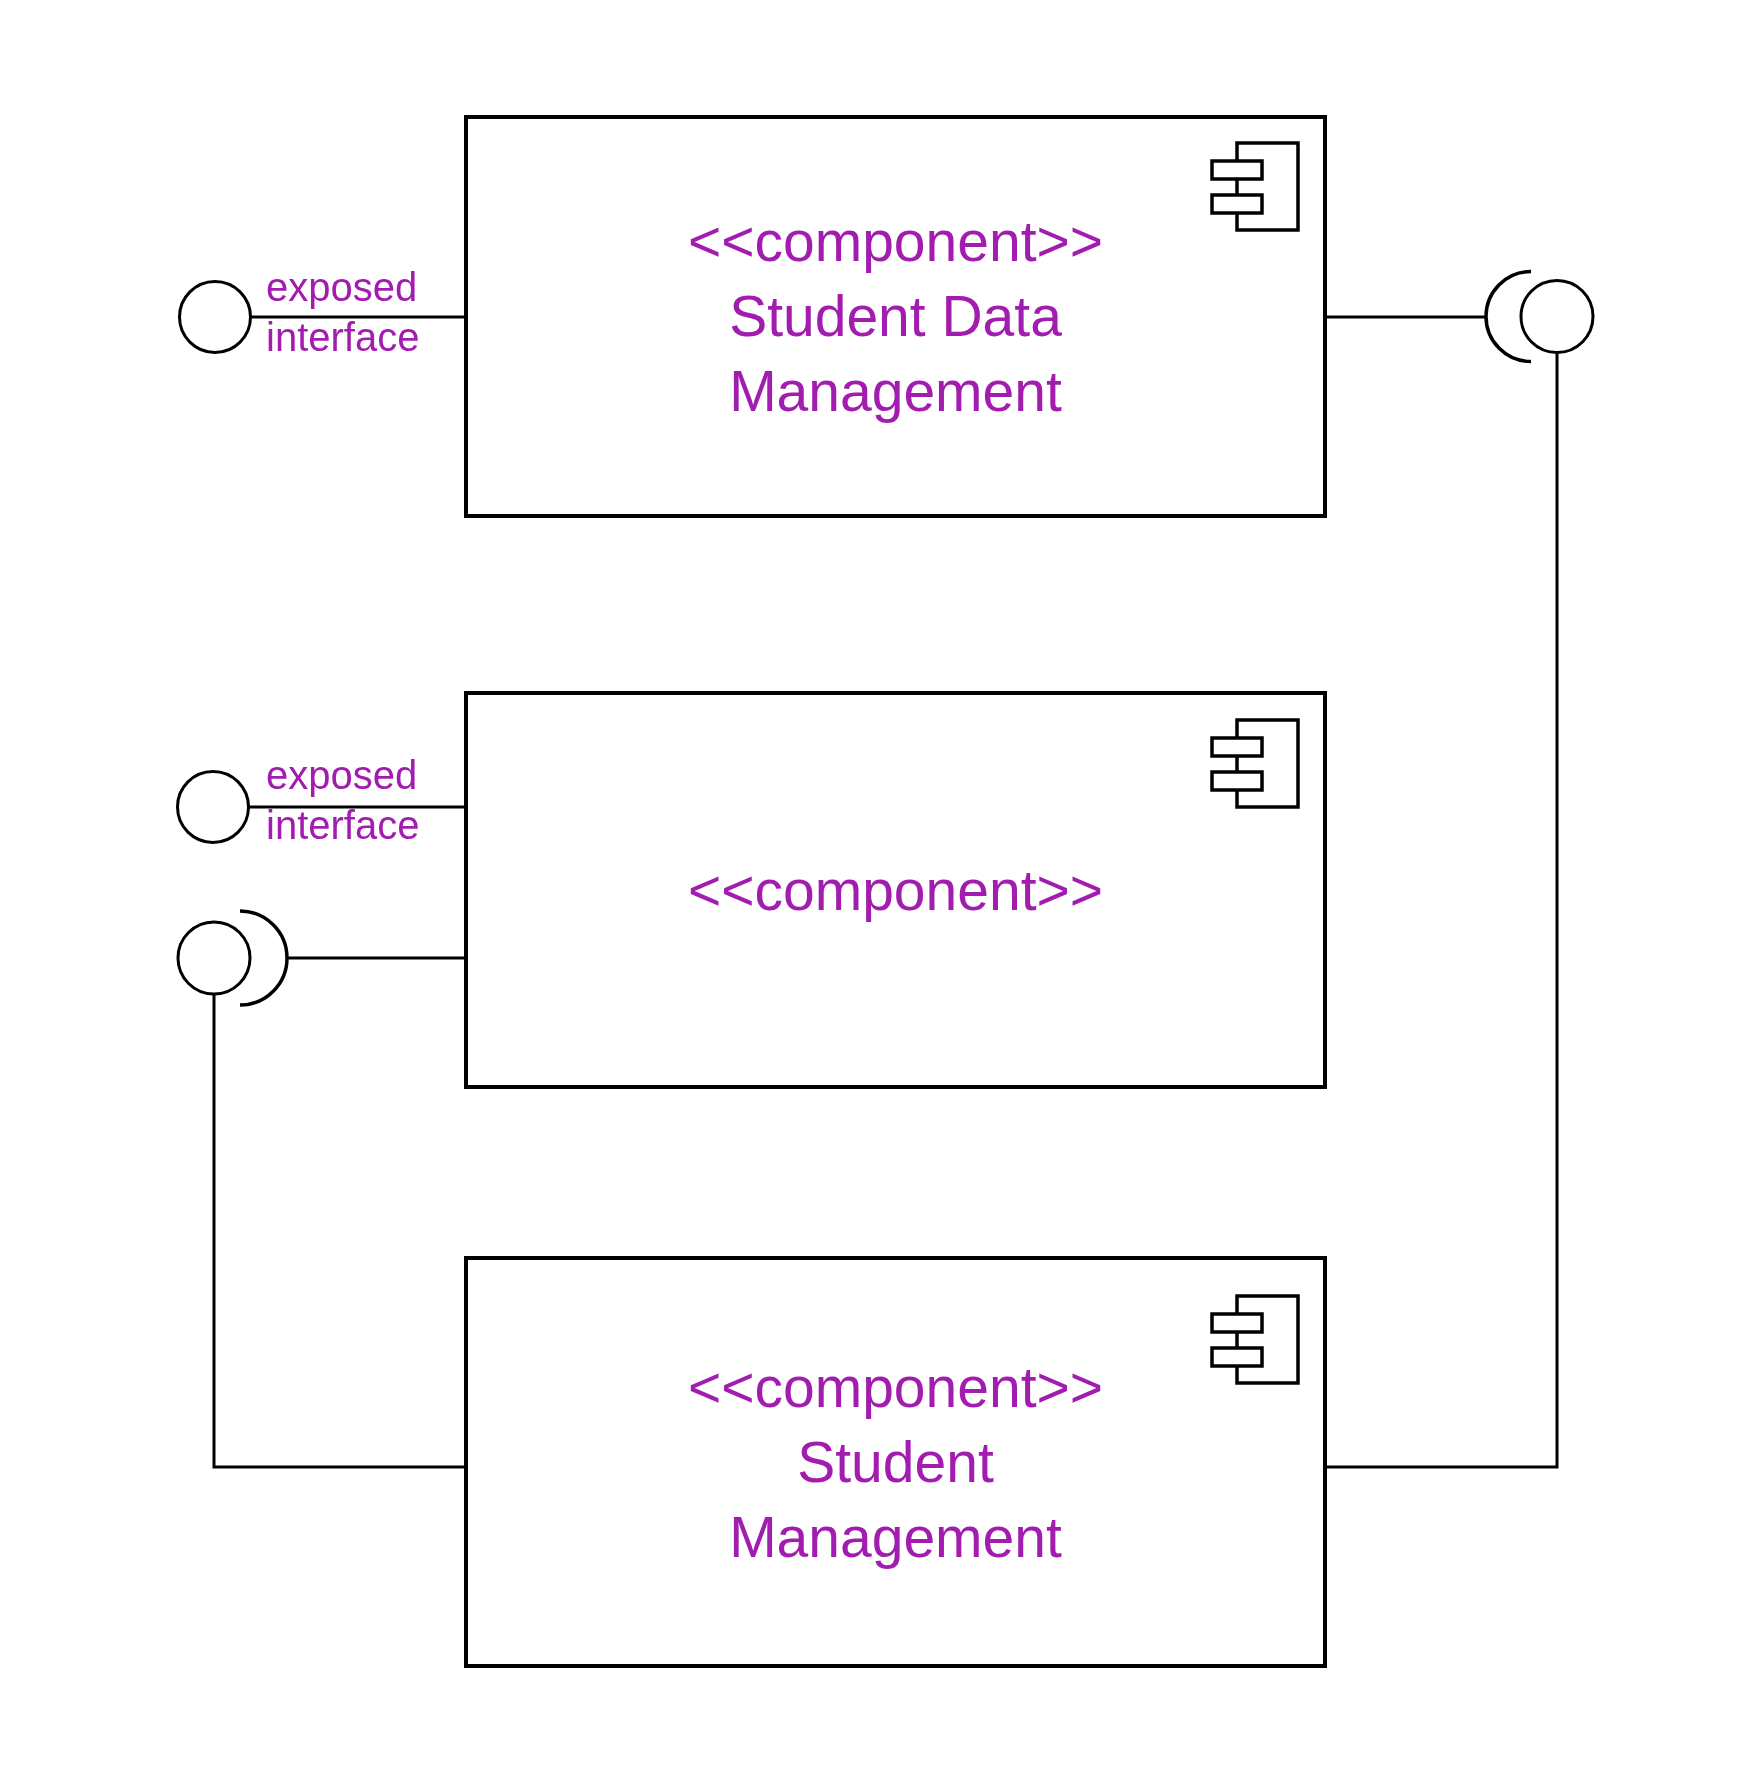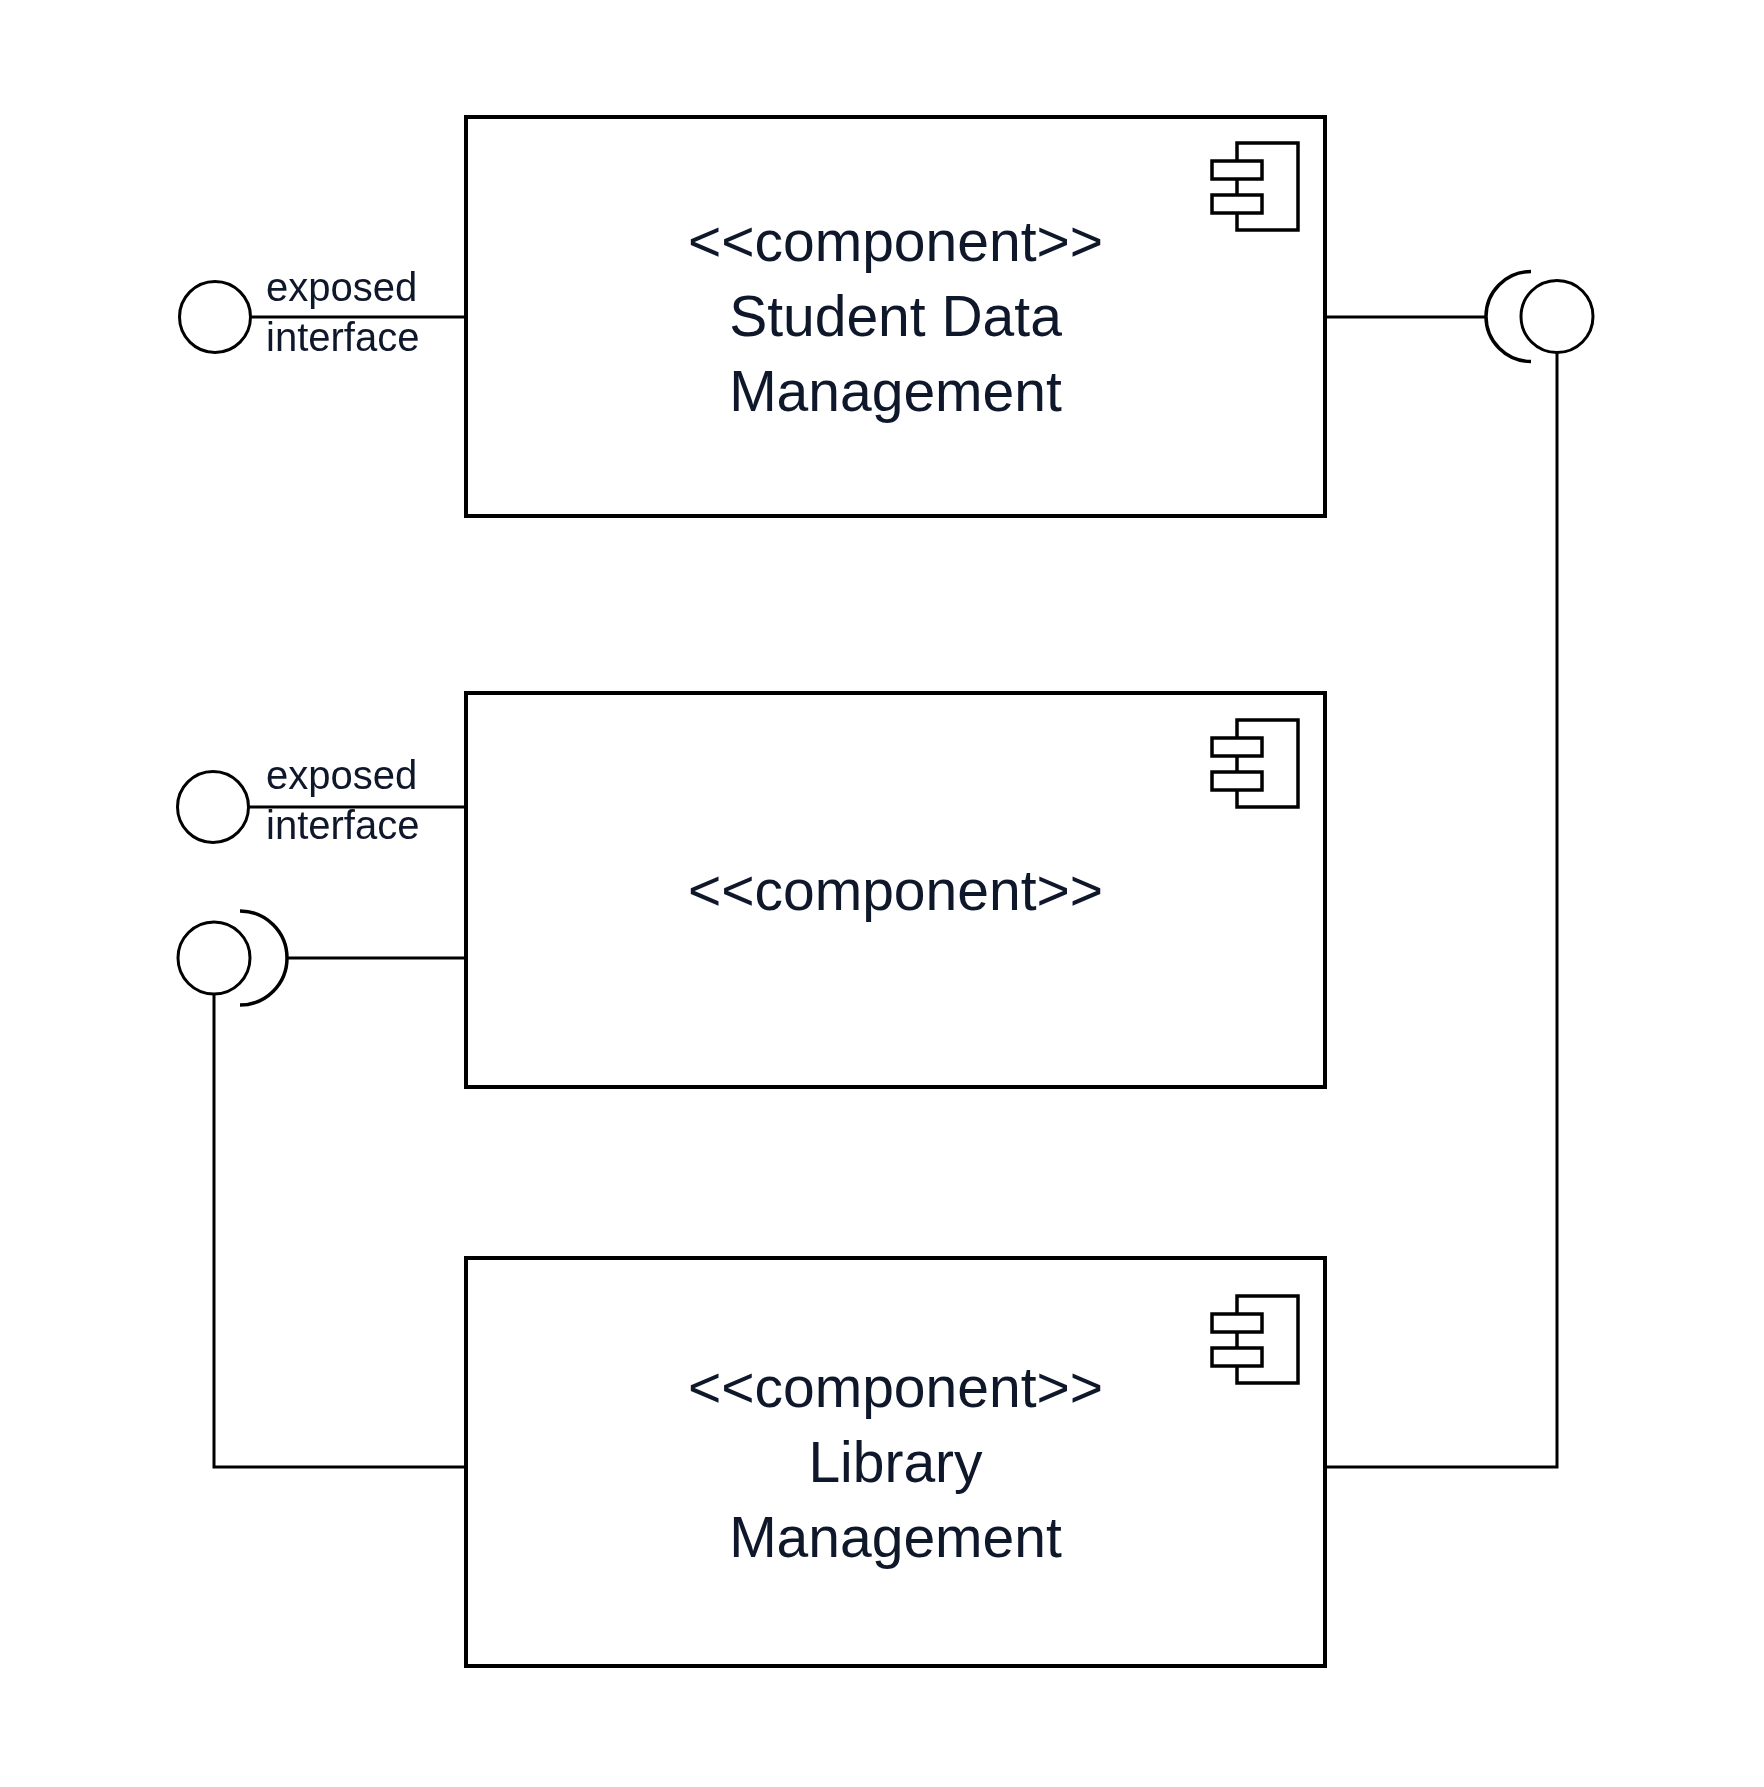--- a/index.html
+++ b/index.html
@@ -1,21 +1,21 @@
 <!DOCTYPE html>
 <html><head>
 <meta charset="utf-8">
 <style>
   html, body { margin:0; padding:0; background:#ffffff; }
   #canvas {
     position:relative;
     width:1764px; height:1787px;
     background:#ffffff;
     font-family:"Liberation Sans", sans-serif;
-    color:#0f172a;
+    color:#a21caf;
     overflow:hidden;
   }
   svg.overlay { position:absolute; left:0; top:0; }
   .conn   { stroke:#000; stroke-width:3; fill:none; }
   .socket { stroke:#000; stroke-width:3.5; fill:none; }
   .ball   { stroke:#000; stroke-width:3; fill:#fff; }
 
   .box {
     position:absolute;
     background:#fff;
@@ -73,21 +73,21 @@
 
   <div class="box" id="box2">
     <div class="box-text">
       <div>&lt;&lt;component&gt;&gt;</div>
     </div>
   </div>
 
   <div class="box" id="box3">
     <div class="box-text">
       <div>&lt;&lt;component&gt;&gt;</div>
-      <div>Library</div>
+      <div>Student</div>
       <div>Management</div>
     </div>
   </div>
 
   <svg class="comp-icon" id="icon1" width="90" height="91" viewBox="0 0 90 91">
     <rect class="icon-shape" x="27" y="2" width="61" height="87"></rect>
     <rect class="icon-shape" x="2" y="20" width="50" height="18"></rect>
     <rect class="icon-shape" x="2" y="54" width="50" height="18"></rect>
   </svg>
 

